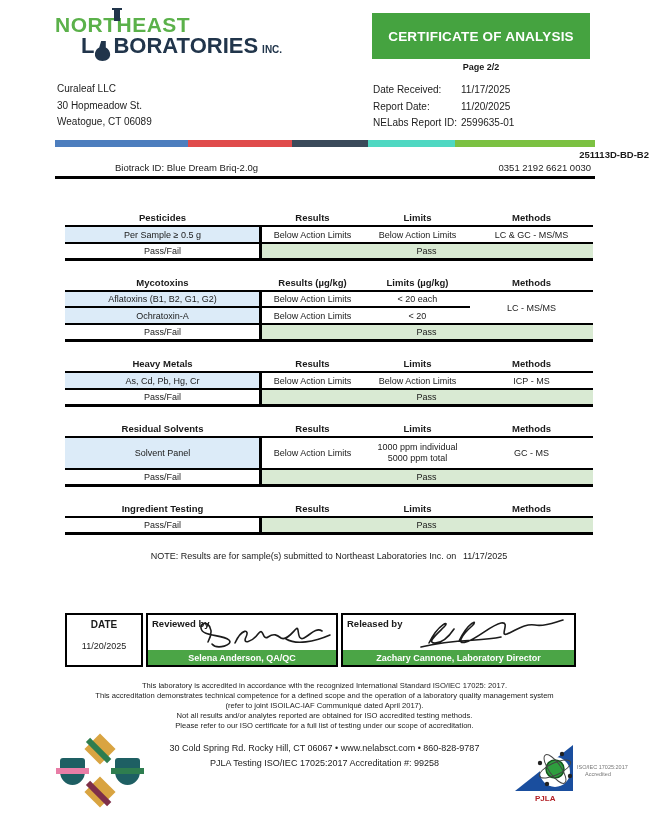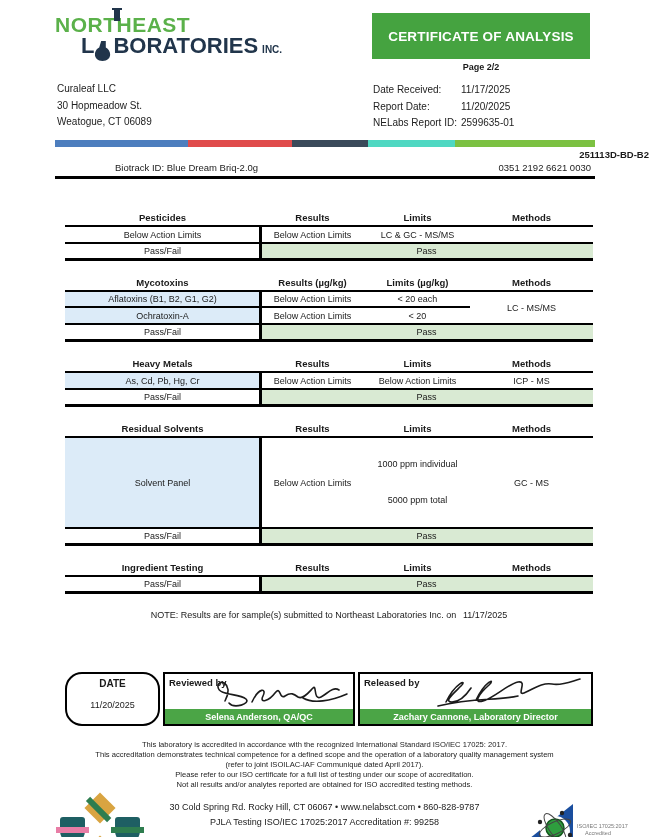--- a/index.html
+++ b/index.html
@@ -42,34 +42,34 @@
   .tables { margin:34px 0 0 65px; width:528px; }
   .tbl { margin-bottom:16px; position:relative; }
   .tbl-head { display:grid; grid-template-columns:195px 105px 105px 123px; font-weight:bold;
               font-size:9.5px; text-align:center; padding-bottom:2px; }
   .tbl-body { border-top:2px solid #000; border-bottom:3.5px solid #000; position:relative; }
   .vline { position:absolute; left:194px; top:0; bottom:0; width:3px; background:#000; z-index:2; }
   .row, .mgrid, .passrow { display:grid; grid-template-columns:195px 105px 105px 123px; }
   .row { border-bottom:2px solid #000; }
   .mgrid { border-bottom:2px solid #000; }
   .cell { font-size:9px; text-align:center; padding:2px 2px; display:flex; align-items:center; justify-content:center; min-height:15px; }
-  .cell.two-line { flex-direction:column; line-height:11px; padding:21px 2px;gap:25px; }
+  .cell.two-line { flex-direction:column; line-height:11px; padding:4px 2px; }
   .blue { background:#dcebf8; }
   .bb { border-bottom:2px solid #000; }
   .method-span { grid-row:1/3; grid-column:4; }
   .passrow .pass-label { font-size:9px; text-align:center; padding:2px; min-height:14px; display:flex; align-items:center; justify-content:center; }
   .pass-cell { grid-column:2/5; background:#d9ead3; font-size:9px; display:flex; align-items:center; justify-content:center; }
 
   .note-line { margin:10px 0 0 65px; width:528px; text-align:center; font-size:9px; }
   .note-date { margin-left:4px; }
 
   
   .signoff { margin:52px 0 0 65px; width:528px; display:flex; gap:3px; height:54px; }
   .so-box { border:2.5px solid #000; background:#fff; position:relative; }
-  .so-date { width:95px; display:flex; flex-direction:column; align-items:center;border-radius:17px; }
+  .so-date { width:78px; display:flex; flex-direction:column; align-items:center; }
   .so-date-h { font-weight:bold; font-size:10px; margin-top:4px; }
   .so-date-v { font-size:9px; margin-top:11px; }
   .so-rev { width:192px; }
   .so-rel { width:235px; }
   .so-label { position:absolute; left:4px; top:3px; font-weight:bold; font-size:9.5px; }
   .sig { position:absolute; top:0; pointer-events:none; }
   .sig-rev { left:40px; }
   .sig-rel { left:70px; }
   .so-greenbar { position:absolute; left:0; right:0; bottom:0; height:15px; background:#4ba546;
                  color:#fff; font-weight:bold; font-size:9px; display:flex; align-items:center; justify-content:center; }
@@ -162,20 +162,21 @@
     <div class="tbl">
       <div class="tbl-head">
         <div>Pesticides</div>
         <div>Results</div>
         <div>Limits</div>
         <div>Methods</div>
       </div>
       <div class="tbl-body">
         <div class="vline"></div>
         <div class="row">
+          <div class="cell blue">Per Sample ≥ 0.5 g</div>
           <div class="cell">Below Action Limits</div>
           <div class="cell">Below Action Limits</div>
           <div class="cell">LC &amp; GC - MS/MS</div>
         </div>
         <div class="passrow">
           <div class="pass-label">Pass/Fail</div>
           <div class="pass-cell">Pass</div>
         </div>
       </div>
     </div>
@@ -296,22 +297,22 @@
       <div class="so-greenbar">
         <span>Zachary Cannone, Laboratory Director</span>
       </div>
     </div>
   </div>
 
   <div class="accred">
     <div>This laboratory is accredited in accordance with the recognized International Standard ISO/IEC 17025: 2017.</div>
     <div>This accreditation demonstrates technical competence for a defined scope and the operation of a laboratory quality management system</div>
     <div>(refer to joint ISOILAC-IAF Communiqué dated April 2017).</div>
+    <div>Not all results and/or analytes reported are obtained for ISO accredited testing methods.</div>
     <div>Please refer to our ISO certificate for a full list of testing under our scope of accreditation.</div>
-    <div>Not all results and/or analytes reported are obtained for ISO accredited testing methods.</div>
   </div>
 
   <div class="footer">
     <div class="badges">
       <div class="badge diamond b-top">
           <i class="stripe stripe-green"></i>
         </div>
       <div class="badge shield b-left">
           <i class="stripe stripe-pink"></i>
         </div>

